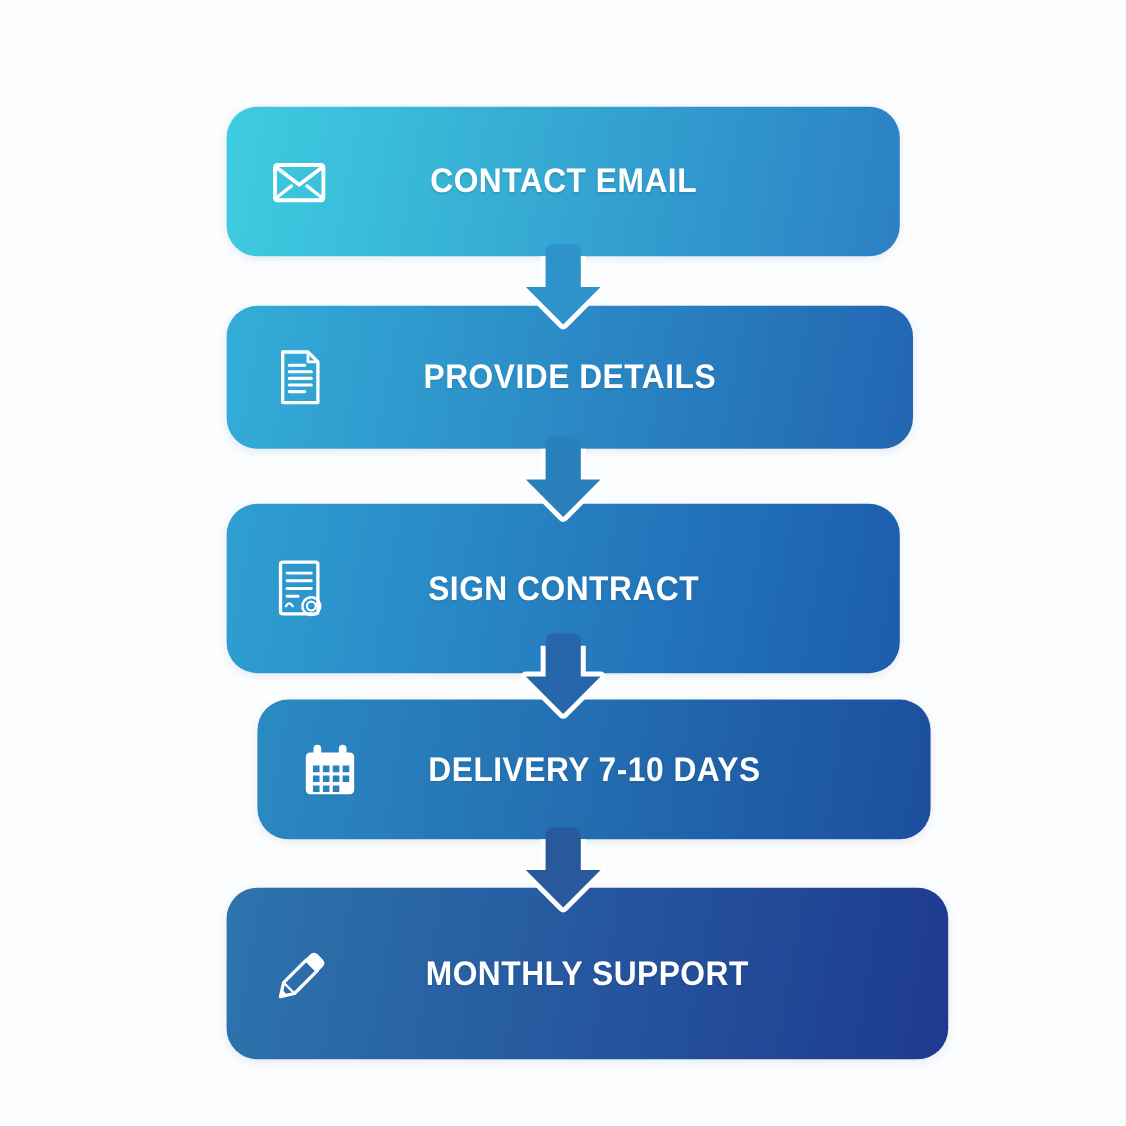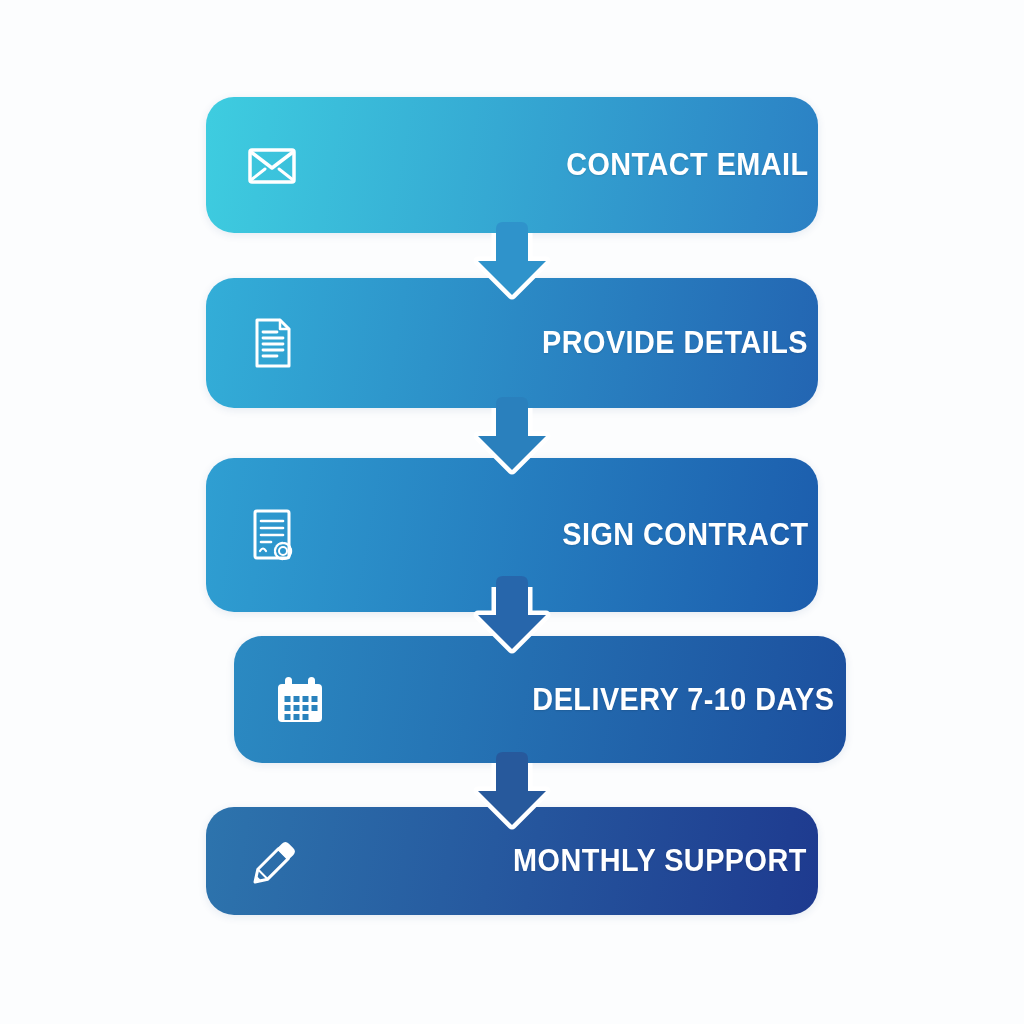--- a/index.html
+++ b/index.html
@@ -13,36 +13,36 @@
   .canvas { position: absolute; inset: 0; }
 
   .step {
     position: absolute;
     left: 206px;
     width: 612px;
     border-radius: 28px;
     box-shadow: 0 2px 8px rgba(25, 70, 130, 0.10);
   }
   .step-1 { top: 97px;  height: 136px; }
-  .step-2 { top: 278px; height: 130px; }
+  .step-2 { top: 278px; height: 130px; padding-left: 12px; }
   .step-3 { top: 458px; height: 154px; }
   .step-4 { top: 636px; height: 127px; }
-  .step-5 { top: 807px; height: 108px; }
+  .step-5 { top: 807px; height: 156px; padding-left: 44px; }
 
   .step .icon {
     position: absolute;
     left: 38px; top: 50%;
     width: 56px; height: 56px;
     transform: translateY(-50%);
   }
   .step .label-wrap {
     position: absolute;
     left: 0; right: 0; top: 50%;
     transform: translateY(-50%);
-    text-align: right;
+    text-align: center;
   }
   .step .label {
     display: inline-block;
     color: #ffffff;
     font-weight: bold;
     font-size: 31px;
     letter-spacing: 0.5px;
     transform: scaleX(0.93);
     text-shadow: 0 1px 2px rgba(0,0,0,0.12);
     white-space: nowrap;

